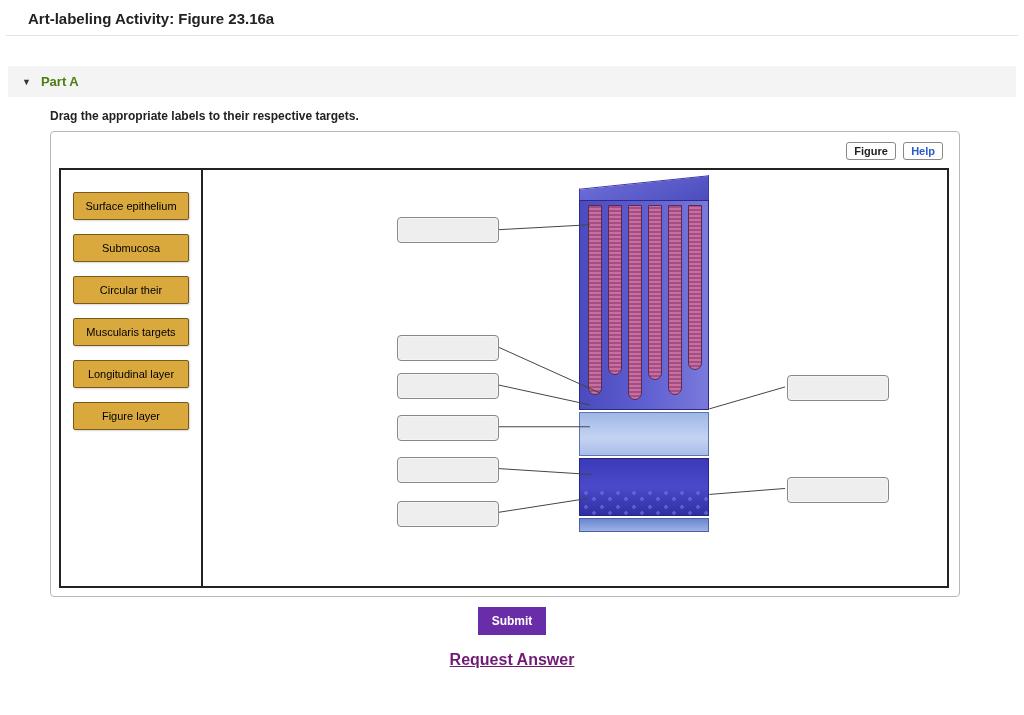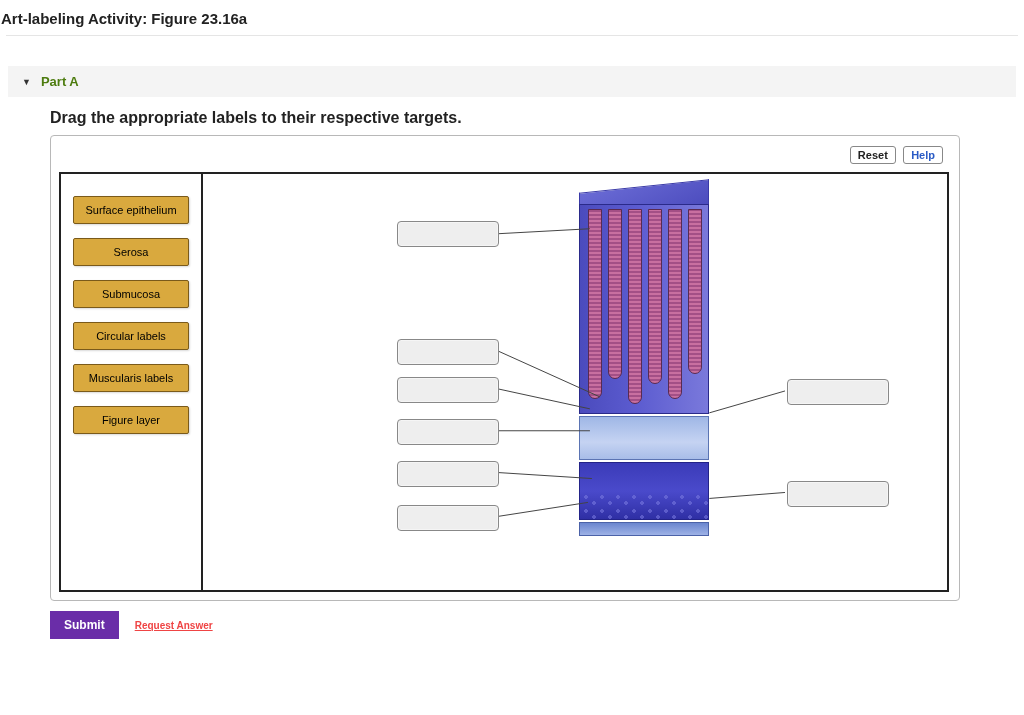--- a/index.html
+++ b/index.html
@@ -1,25 +1,25 @@
 <!DOCTYPE html>
 <html><head>
 <meta charset="utf-8">
 <style>
   * { box-sizing: border-box; margin: 0; padding: 0; }
   body { font-family: Arial, Helvetica, sans-serif; font-size: 12px; color: #222; background: #fff; }
-  .page-title { font-weight: bold; font-size: 15px; padding: 10px 1px 8px; }
+  .page-title { font-weight: bold; font-size: 15px; padding: 10px 28px 8px; }
   .hr { border-top: 1px solid #e5e5e5; margin: 0 6px 30px 6px; }
   .part-header {
     background: #f4f4f4; padding: 8px 14px; margin: 0 8px 12px 8px;
     display: flex; align-items: center; gap: 10px;
   }
   .part-header .caret { font-size: 9px; color:#333; }
   .part-header .label { font-weight: bold; color: #4d7c0f; font-size: 13px; }
-  .instructions { font-weight: bold; margin: 0 2px 8px 50px; font-size: 16px; }
+  .instructions { font-weight: bold; margin: 0 2px 8px 50px; font-size: 12px; }
   .activity-frame {
     border: 1px solid #b8b8b8; border-radius: 4px; margin: 0 50px; padding: 8px;
     position: relative; width: 910px;
   }
   .toolbar { text-align: right; padding: 2px 8px 8px; }
   .toolbtn {
     display: inline-block; border: 1px solid #888; border-radius: 3px;
     font-weight: bold; font-size: 11px; padding: 2px 7px; margin-left: 4px;
     background: #fff; cursor: pointer;
   }
@@ -52,53 +52,53 @@
     border-top: 1px solid #3a3aa8; border-left: 1px solid #3a3aa8; border-right: 1px solid #3a3aa8; }
   .l-mucosa { top: 0; height: 210px; background: linear-gradient(90deg,#4b4bbd,#5c5cd0 45%,#7a79db); border: 1px solid #2a2a8a; overflow: hidden; }
   .villi { position:absolute; inset:0; }
   .villus { position:absolute; top:4px; width:14px; border-radius: 0 0 10px 10px; background: repeating-linear-gradient(0deg,#c86fa0 0 2px,#a34f86 2px 4px); border:1px solid #5a2a50; }
   .l-sub { top: 212px; height: 44px; background: linear-gradient(180deg,#9fb7e6,#c5d3f2 60%,#a8bde8); border: 1px solid #5b74b3; }
   .l-musc { top: 258px; height: 58px; background: linear-gradient(180deg,#3b3bb8,#4a4acb 50%,#2f2fa4); border: 1px solid #232388; }
   .musc-dots { position:absolute; left:0; right:0; top:28px; height:30px;
     background: radial-gradient(circle at 6px 6px,#7c7ce2 2px,transparent 2px),radial-gradient(circle at 14px 12px,#7c7ce2 2px,transparent 2px);
     background-size: 16px 14px; opacity:.55; }
   .l-serosa { top: 318px; height: 14px; background: linear-gradient(180deg,#6a86cf,#9eb2e6); border: 1px solid #4b62a8; }
-  .bottom-actions { margin: 10px 50px 0; display: flex; align-items: center; gap: 16px; }
+  .bottom-actions { margin: 10px 50px 0; display: flex; align-items: center; gap: 16px; flex-direction: column; }
   .submit-btn { background: #6a2da8; color: #fff; border: 0; font-weight: bold; font-size: 12px;
     padding: 7px 14px; cursor: pointer; }
-  .request-link { color: #ef4444; font-weight: bold; font-size: 10px; text-decoration: underline; cursor: pointer; }
+  .request-link { color: #701a75; font-weight: bold; font-size: 16px; text-decoration: underline; cursor: pointer; }
 </style>
 </head>
 <body>
 
 <div class="page-title">Art-labeling Activity: Figure 23.16a</div>
 <div class="hr"></div>
 
 <div class="part-header">
   <span class="caret">▼</span>
   <span class="label">Part A</span>
 </div>
 
 <div class="instructions">Drag the appropriate labels to their respective targets.</div>
 
 <div class="activity-frame">
   <div class="toolbar">
-    <span class="toolbtn">Reset</span>
+    <span class="toolbtn">Figure</span>
     <span class="toolbtn help">Help</span>
   </div>
 
   <div class="canvas">
     <div class="divider"></div>
 
     <div class="labels-col">
       <div class="drag-label">Surface epithelium</div>
-      <div class="drag-label">Serosa</div>
       <div class="drag-label">Submucosa</div>
-      <div class="drag-label">Circular labels</div>
-      <div class="drag-label">Muscularis labels</div>
+      <div class="drag-label">Circular their</div>
+      <div class="drag-label">Muscularis targets</div>
+      <div class="drag-label">Longitudinal layer</div>
       <div class="drag-label">Figure layer</div>
     </div>
 
     <div class="artboard">
 
       <div class="block">
         <div class="top-cap"></div>
         <div class="layer l-mucosa">
           <div class="villi">
             <div class="villus" style="left:8px;height:190px;"></div>

